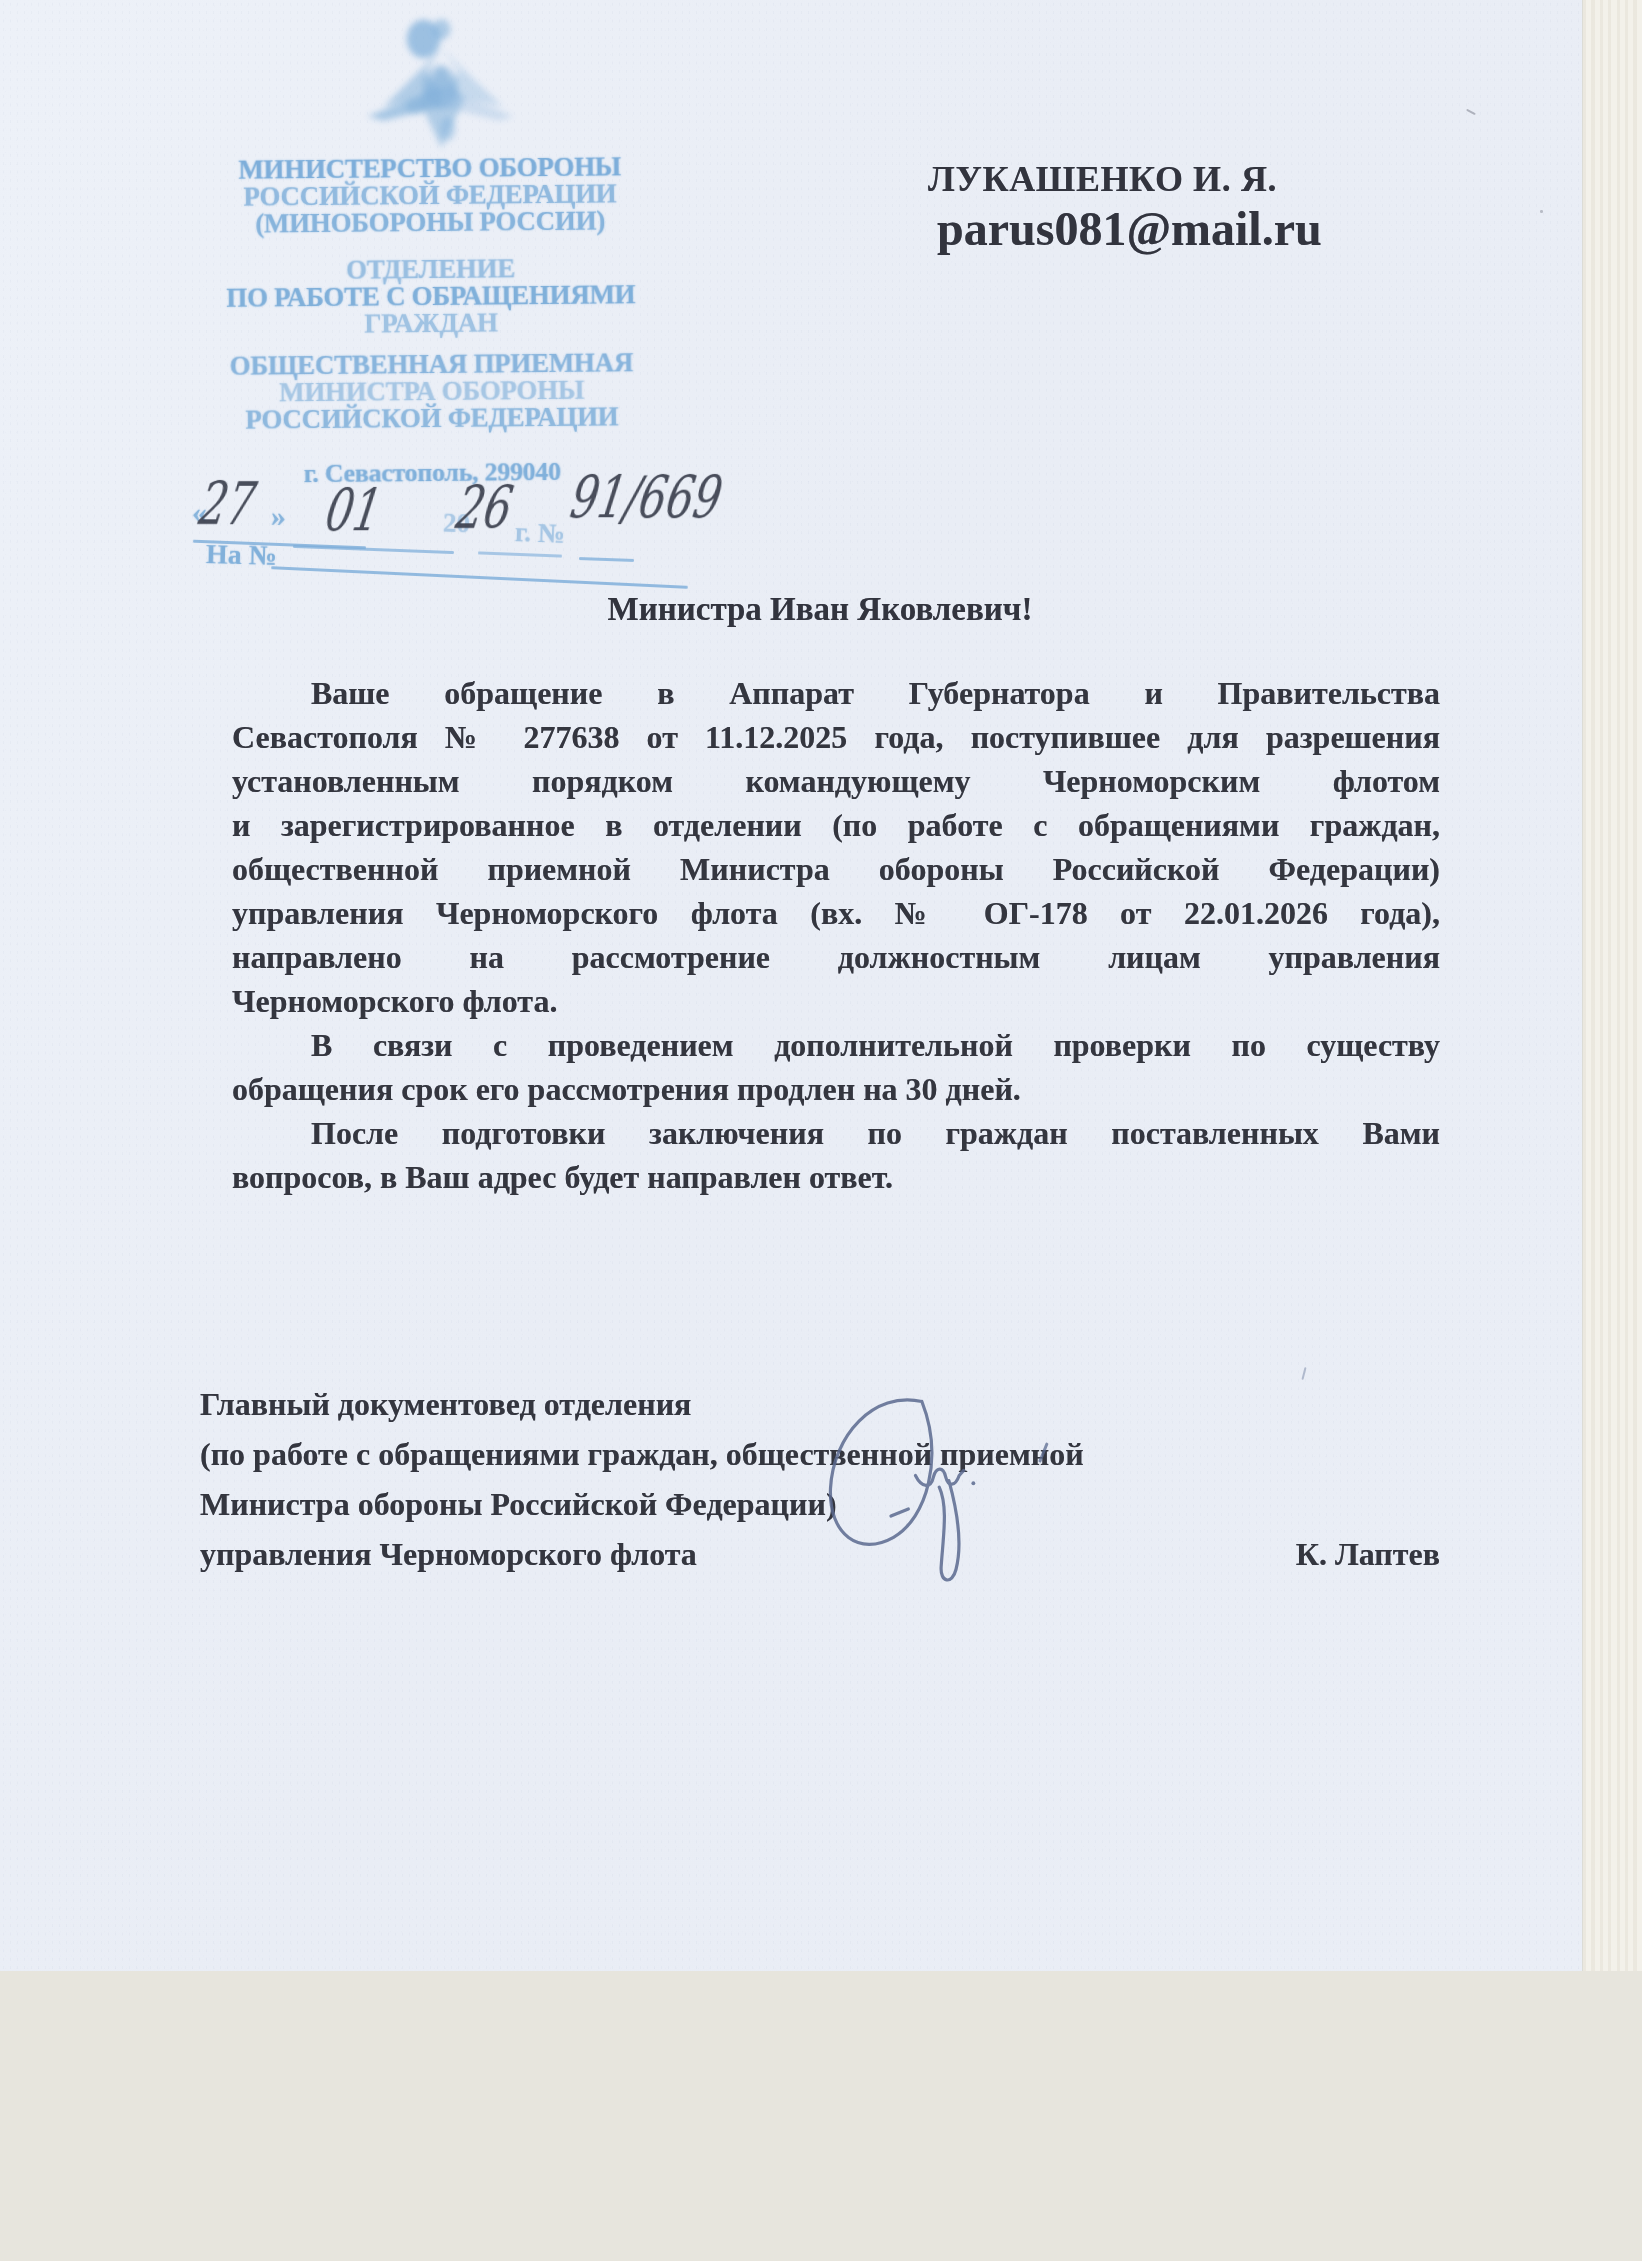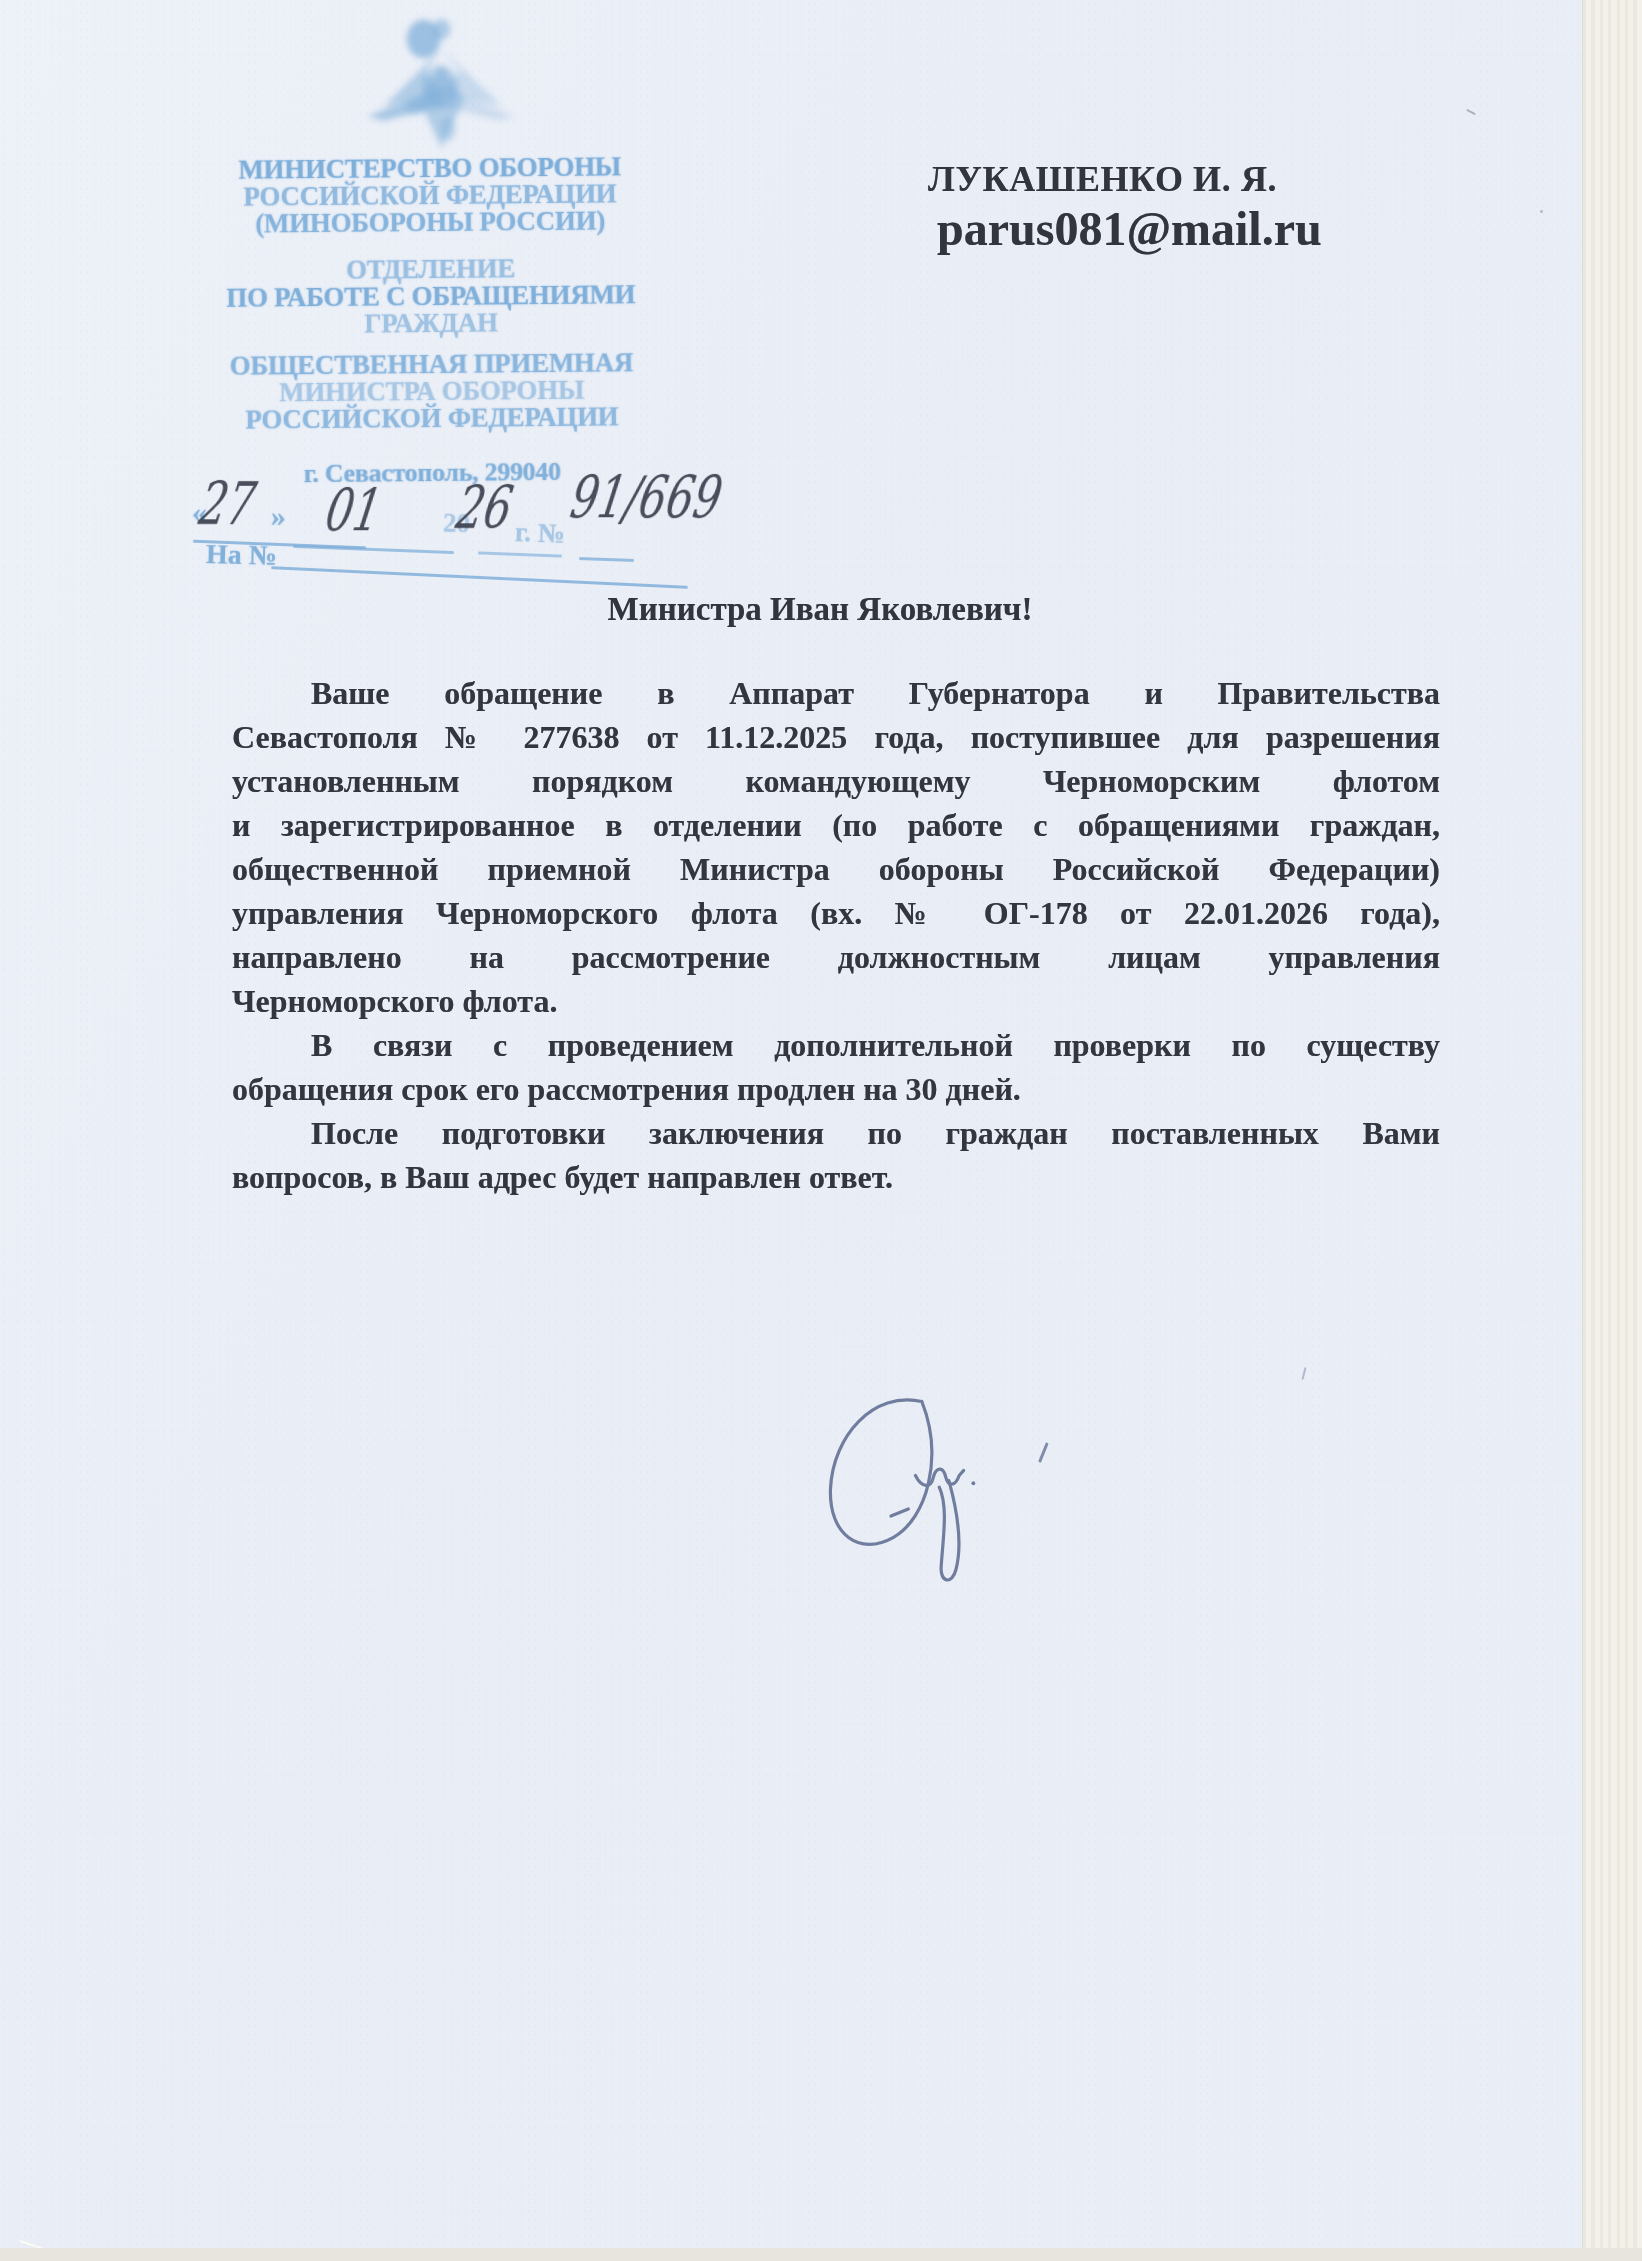--- a/index.html
+++ b/index.html
@@ -1,16 +1,16 @@
 <!DOCTYPE html>
 <html style="font-size:10.3px"><head>
 <meta charset="utf-8">
 <style>
   html,body{margin:0;padding:0;background:#e7e5dd;}
-  .page{position:relative;width:1643px;height:2248px;overflow:hidden;background:#f97316;
+  .page{position:relative;width:1643px;height:1971px;overflow:hidden;background:#f97316;
         font-family:"Liberation Serif","DejaVu Serif",serif;}
   
   .paper{position:absolute;left:0;top:0;width:1582px;height:2251px;background:#ebeff6;
          background-image:
            radial-gradient(rgba(110,130,170,.055) 0.8px, transparent 0.9px),
            radial-gradient(rgba(110,130,170,.04) 0.6px, transparent 0.8px),
            linear-gradient(115deg, #edf1f8 0%, #e9edf5 45%, #eaeef6 100%);
          background-size:7px 8.4px,11px 12.2px,100% 100%;}
   
   .edge-right{position:absolute;left:1582px;top:0;width:61px;height:2261px;background:#f3f1ea;
@@ -147,20 +147,29 @@
       <div class="bline just">общественной приемной Министра обороны Российской Федерации)</div>
       <div class="bline just">управления Черноморского флота (вх. № ОГ-178 от 22.01.2026 года),</div>
       <div class="bline just">направлено на рассмотрение должностным лицам управления</div>
       <div class="bline">Черноморского флота.</div>
       <div class="bline just ind">В связи с проведением дополнительной проверки по существу</div>
       <div class="bline">обращения срок его рассмотрения продлен на 30 дней.</div>
       <div class="bline just ind">После подготовки заключения по граждан поставленных Вами</div>
       <div class="bline">вопросов, в Ваш адрес будет направлен ответ.</div>
     </div>
 
+    <div class="signoff">
+      <div class="sline">Главный документовед отделения</div>
+      <div class="sline">(по работе с обращениями граждан, общественной приемной</div>
+      <div class="sline">Министра обороны Российской Федерации)</div>
+      <div class="srow">
+        <span>управления Черноморского флота</span>
+        <span>К. Лаптев</span>
+      </div>
+    </div>
 
     <svg class="signature" width="374" height="296" viewBox="0 0 580 460">
       <g fill="none" stroke="#5b6b90" stroke-width="5" stroke-linecap="round" opacity=".85" filter="url(#sb)">
         <path d="M 310 35 C 235 18, 172 88, 168 170 C 165 242, 213 276, 266 246 C 318 216, 344 122, 310 35"></path>
         <path d="M 300 150 c 10 20, 24 20, 28 2 c 4 -15, 15 -17, 19 0 c 4 16, 15 15, 21 -2 l 7 -8"></path>
         <path d="M 352 158 C 365 205, 373 258, 363 296 C 357 320, 338 317, 340 291 C 343 246, 351 198, 337 168"></path>
         <path d="M 262 213 L 289 202"></path>
         <circle cx="390" cy="162" r="3" fill="#5b6b90" stroke="none"></circle>
       </g>
       <defs>

